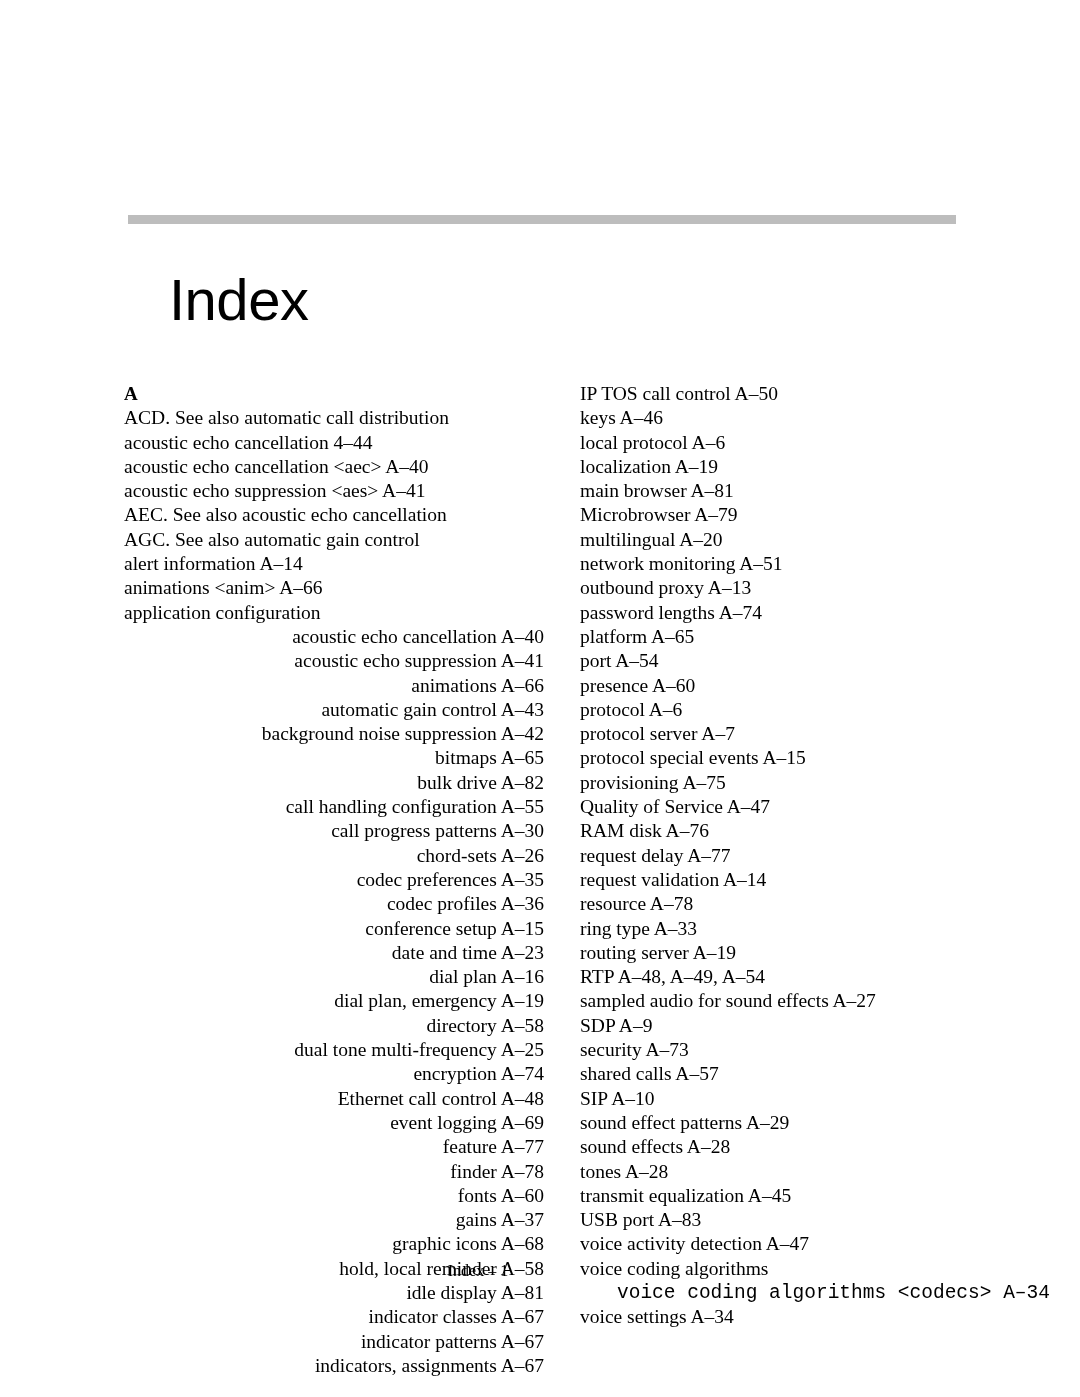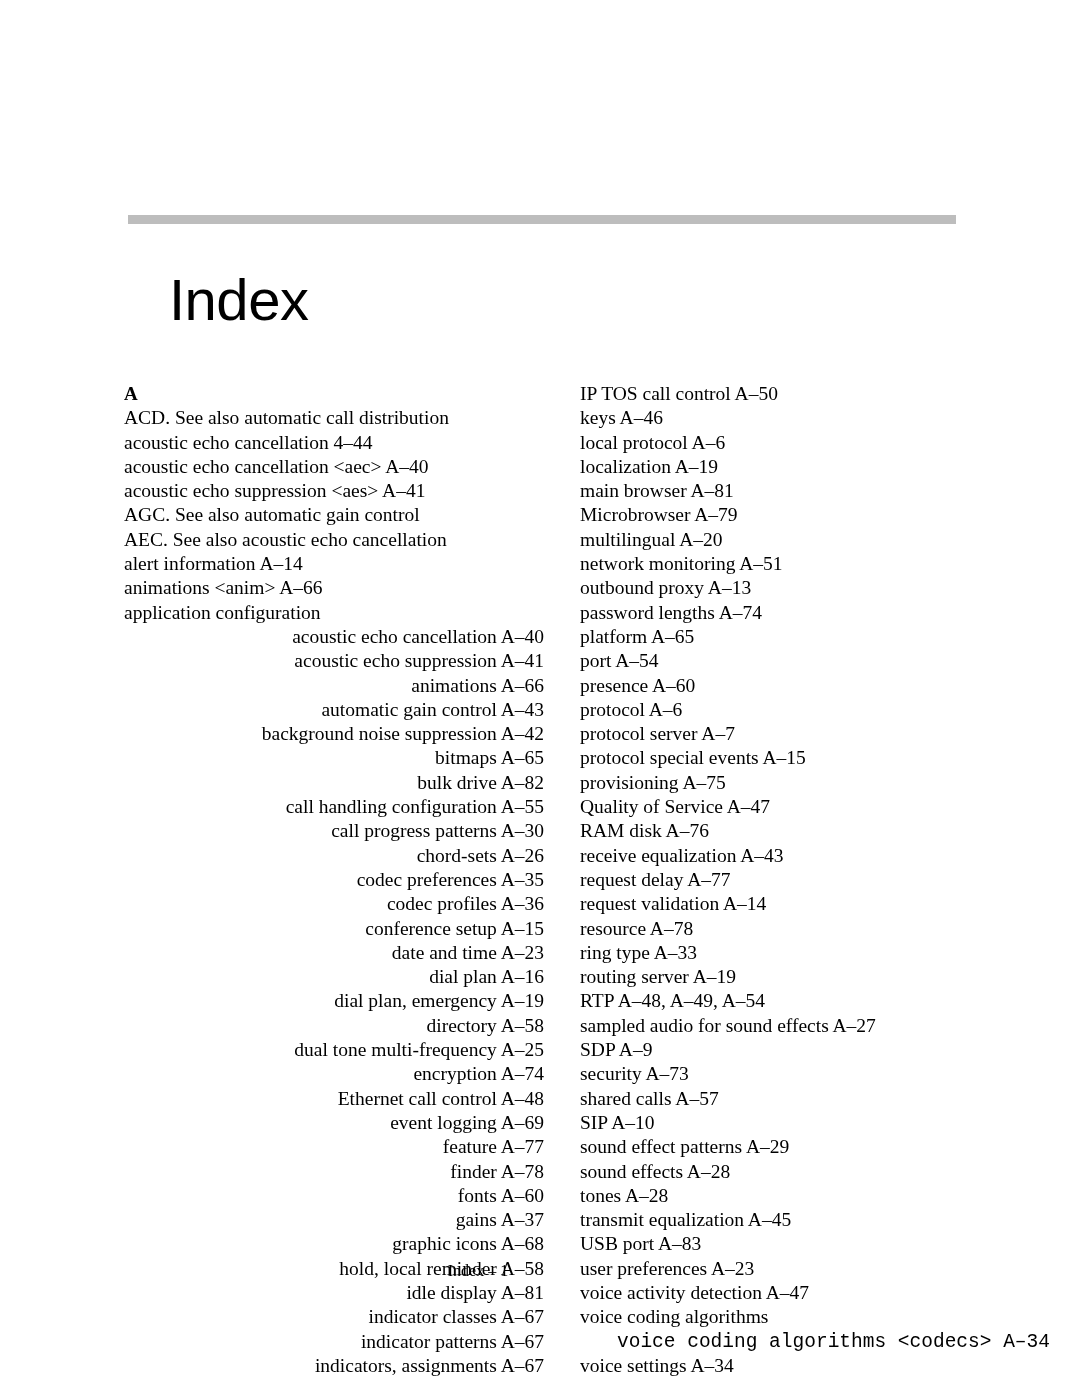--- a/index.html
+++ b/index.html
@@ -99,22 +99,22 @@
 
   <h1 class="page-title">Index</h1>
 
   <div class="columns">
     <div class="column column-left" id="col-left">
         <div class="entry level-0 heading"><span>A</span></div>
         <div class="entry level-0"><span>ACD.  </span><span class="see-also">See also</span><span> automatic call distribution</span></div>
         <div class="entry level-0"><span>acoustic echo cancellation 4–44</span></div>
         <div class="entry level-0"><span>acoustic echo cancellation &lt;aec&gt; A–40</span></div>
         <div class="entry level-0"><span>acoustic echo suppression &lt;aes&gt; A–41</span></div>
+        <div class="entry level-0"><span>AEC.  </span><span class="see-also">See also</span><span> acoustic echo cancellation</span></div>
         <div class="entry level-0"><span>AGC.  </span><span class="see-also">See also</span><span>  automatic gain control</span></div>
-        <div class="entry level-0"><span>AEC.  </span><span class="see-also">See also</span><span> acoustic echo cancellation</span></div>
         <div class="entry level-0"><span>alert information A–14</span></div>
         <div class="entry level-0"><span>animations &lt;anim&gt; A–66</span></div>
         <div class="entry level-0"><span>application configuration</span></div>
         <div class="entry level-1"><span>acoustic echo cancellation A–40</span></div>
         <div class="entry level-1"><span>acoustic echo suppression A–41</span></div>
         <div class="entry level-1"><span>animations A–66</span></div>
         <div class="entry level-1"><span>automatic gain control A–43</span></div>
         <div class="entry level-1"><span>background noise suppression A–42</span></div>
         <div class="entry level-1"><span>bitmaps A–65</span></div>
         <div class="entry level-1"><span>bulk drive A–82</span></div>
@@ -156,38 +156,36 @@
         <div class="entry level-0"><span>password lengths A–74</span></div>
         <div class="entry level-0"><span>platform A–65</span></div>
         <div class="entry level-0"><span>port A–54</span></div>
         <div class="entry level-0"><span>presence A–60</span></div>
         <div class="entry level-0"><span>protocol A–6</span></div>
         <div class="entry level-0"><span>protocol server A–7</span></div>
         <div class="entry level-0"><span>protocol special events A–15</span></div>
         <div class="entry level-0"><span>provisioning A–75</span></div>
         <div class="entry level-0"><span>Quality of Service A–47</span></div>
         <div class="entry level-0"><span>RAM disk A–76</span></div>
-        <div class="entry level-0"><span>receive equalization A–43</span></div>
         <div class="entry level-0"><span>request delay A–77</span></div>
         <div class="entry level-0"><span>request validation A–14</span></div>
         <div class="entry level-0"><span>resource A–78</span></div>
         <div class="entry level-0"><span>ring type A–33</span></div>
         <div class="entry level-0"><span>routing server A–19</span></div>
         <div class="entry level-0"><span>RTP A–48, A–49, A–54</span></div>
         <div class="entry level-0"><span>sampled audio for sound effects A–27</span></div>
         <div class="entry level-0"><span>SDP A–9</span></div>
         <div class="entry level-0"><span>security A–73</span></div>
         <div class="entry level-0"><span>shared calls A–57</span></div>
         <div class="entry level-0"><span>SIP A–10</span></div>
         <div class="entry level-0"><span>sound effect patterns A–29</span></div>
         <div class="entry level-0"><span>sound effects A–28</span></div>
         <div class="entry level-0"><span>tones A–28</span></div>
         <div class="entry level-0"><span>transmit equalization A–45</span></div>
         <div class="entry level-0"><span>USB port A–83</span></div>
-        <div class="entry level-0"><span>user preferences A–23</span></div>
         <div class="entry level-0"><span>voice activity detection A–47</span></div>
         <div class="entry level-0"><span>voice coding algorithms</span></div>
         <div class="entry level-2"><span>voice coding algorithms &lt;codecs&gt; A–34</span></div>
         <div class="entry level-0"><span>voice settings A–34</span></div>
       </div>
   </div>
 
   <div class="footer">Index – 1</div>
 
 </div>

